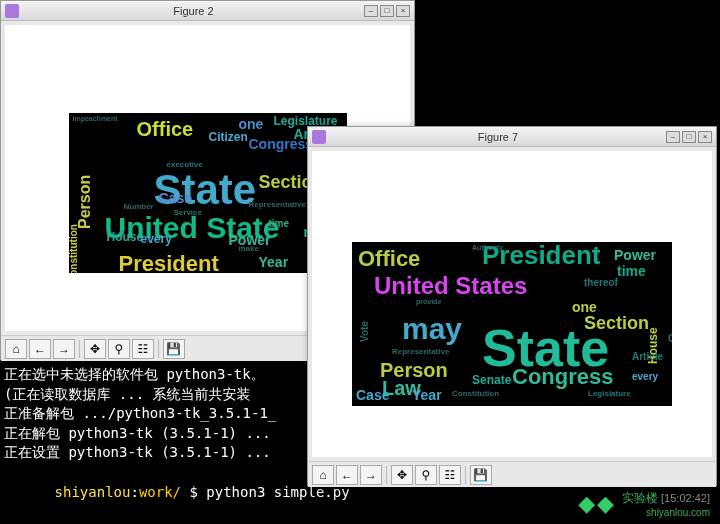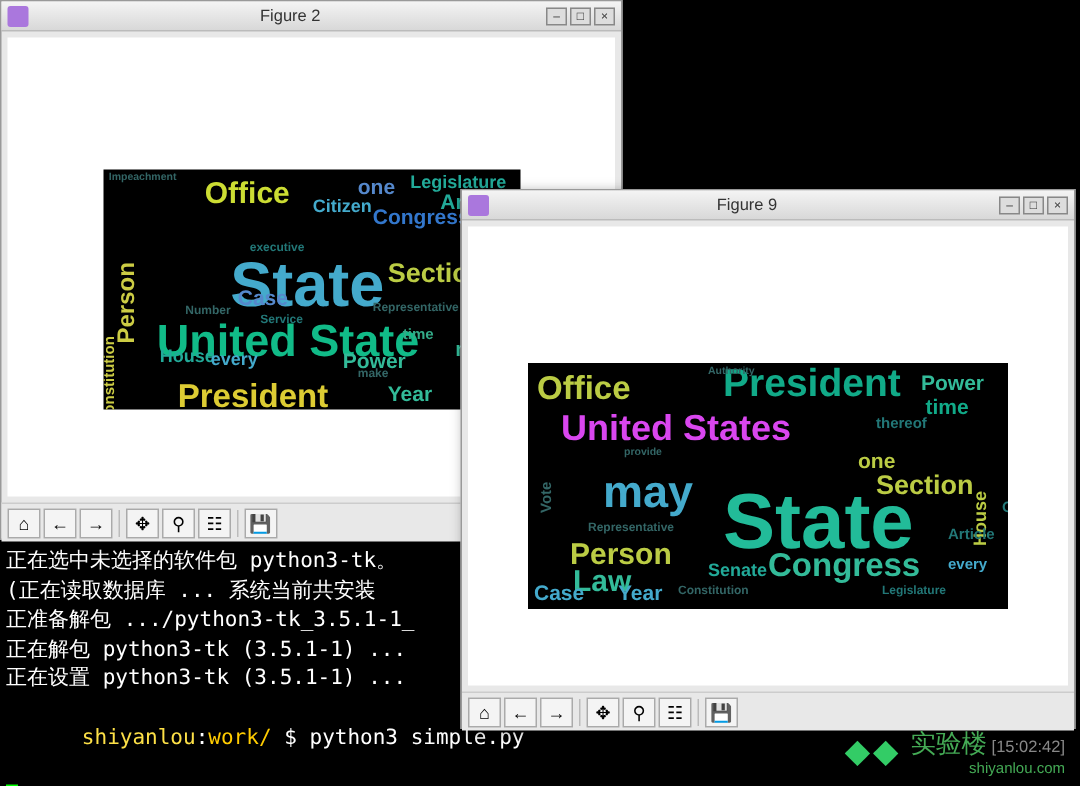--- a/index.html
+++ b/index.html
@@ -107,21 +107,21 @@
     color: #3a9;
     font-size: 11px;
     display: flex;
     align-items: center;
     gap: 6px;
   }
   .watermark .logo {
     font-size: 22px;
     letter-spacing: 2px;
   }
-  .watermark .brand { font-size: 17px; color: #4a5; }
+  .watermark .brand { font-size: 12px; color: #4a5; }
   .watermark .url { font-size: 10px; color: #4a5; display: block; }
   .dark-bg-right {
     position: absolute;
     right: 0; top: 0;
     width: 305px; height: 130px;
     background: #000;
     border: 1px solid #444;
   }
 </style>
 </head>
@@ -192,21 +192,21 @@
       <div class="tb-btn">⚲</div>
       <div class="tb-btn">☷</div>
       <div class="tb-sep"></div>
       <div class="tb-btn">💾</div>
     </div>
   </div>
 
   <div class="window" style="left:307px;top:126px;width:410px;height:360px;">
     <div class="titlebar">
       <div class="title-icon"></div>
-      <div class="title">Figure 9</div>
+      <div class="title">Figure 7</div>
       <div class="win-btns">
         <div class="win-btn">–</div>
         <div class="win-btn">□</div>
         <div class="win-btn">×</div>
       </div>
     </div>
     <div class="figure-canvas" style="height:306px;">
       <div class="wordcloud" id="wc1" style="width:320px;height:164px;margin-top:40px;">
           <span class="wc-word" style="left: 130px; top: 80px; font-size: 52px; color: rgb(34, 187, 153);">State</span>
           <span class="wc-word" style="left: 22px; top: 32px; font-size: 24px; color: #d946ef;">United States</span>

